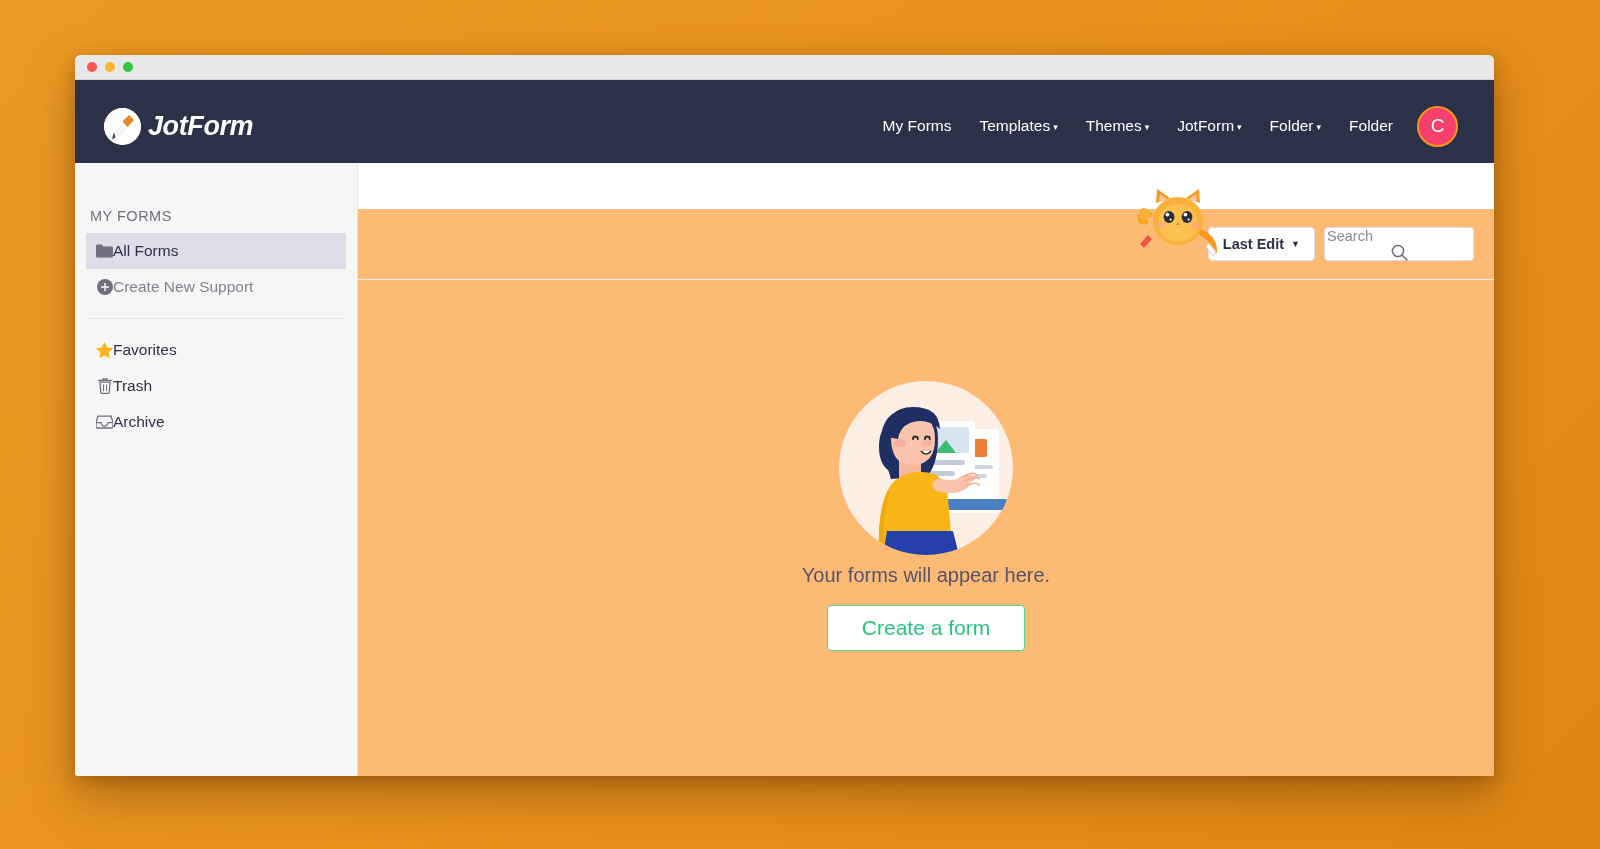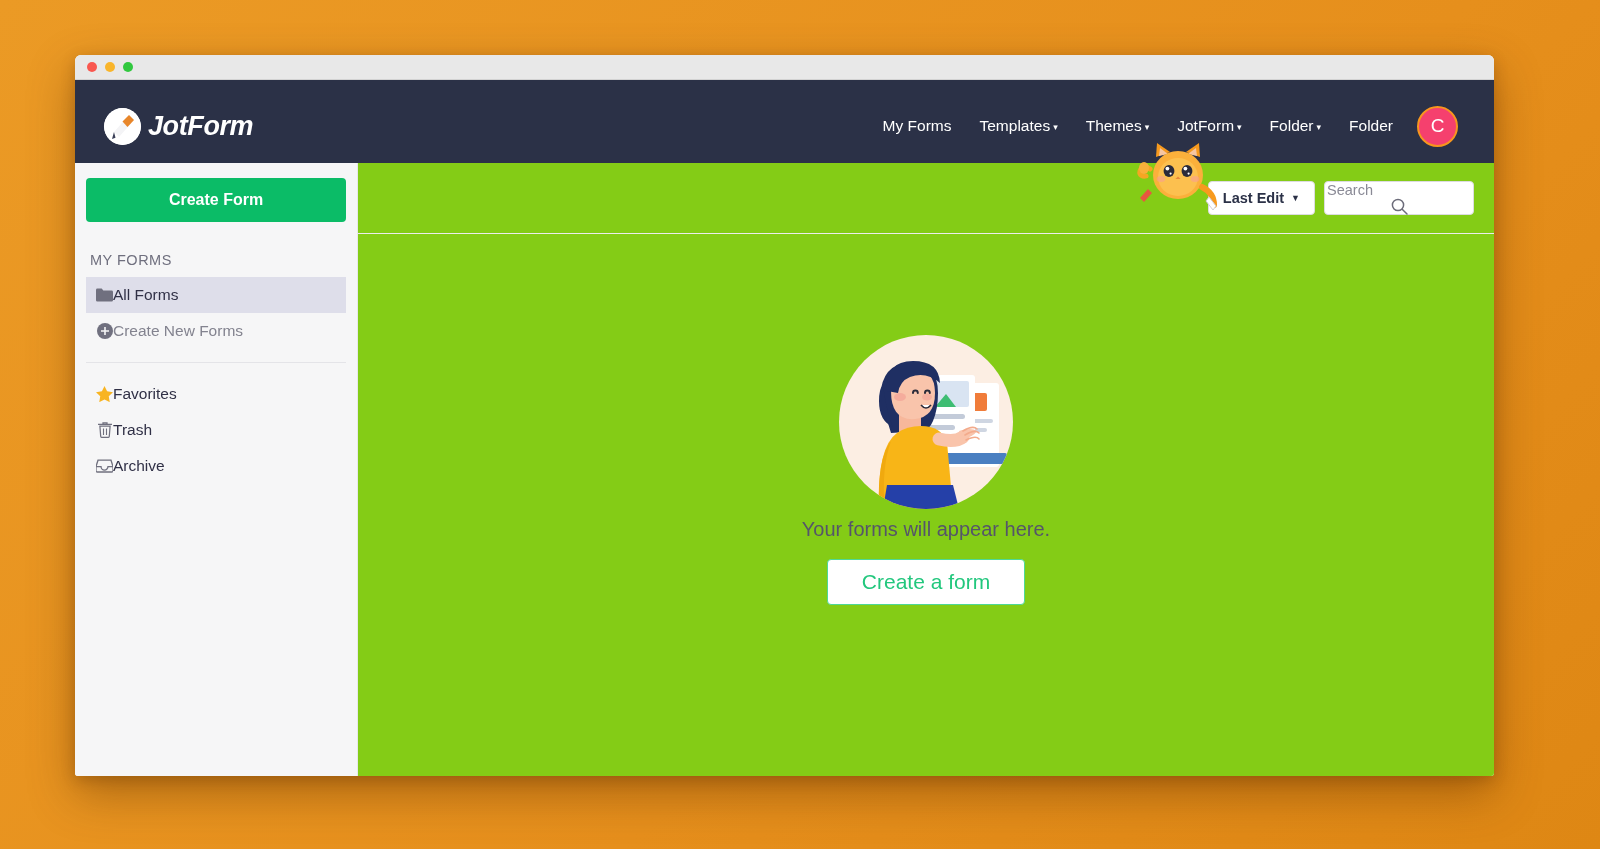--- a/index.html
+++ b/index.html
@@ -123,21 +123,21 @@
     font-size: 15.5px;
     color: #303046;
     cursor: pointer;
   }
   .nav-item.active { background: #dedeea; }
   .nav-item.muted { color: #83838f; }
   .nav-ico { width: 17px; height: 17px; flex: 0 0 auto; display: flex; align-items: center; justify-content: center; }
   .divider { height: 1px; background: #e4e4e8; margin: 13px 0 13px 0; }
 
   
-  .main { flex: 1 1 auto; background: #84cc16; position: relative; min-width: 0; }
+  .main { flex: 1 1 auto; background: #fdba74; position: relative; min-width: 0; margin-top: 46px; }
   .toolbar {
     height: 71px;
     border-bottom: 1px solid #ececee;
     display: flex; align-items: center; justify-content: flex-end;
     padding-right: 20px;
     position: relative;
   }
   .sort-btn {
     border: 1px solid #dcdce0;
     border-radius: 4px;
@@ -241,41 +241,40 @@
       <span class="navlink"><span>JotForm</span><span class="caret">▾</span></span>
       <span class="navlink"><span>Folder</span><span class="caret">▾</span></span>
       <span class="navlink"><span>Folder</span></span>
       <span class="avatar">C</span>
     </div>
   </div>
 
   <div class="body-split">
 
     <div class="sidebar">
-      <button class="create-form-btn">Create Form</button>
 
       <div class="section-label">MY FORMS</div>
 
       <div class="nav-item active">
         <span class="nav-ico">
           <svg width="17" height="14" viewBox="0 0 17 14">
               <path d="M0 2a1.4 1.4 0 0 1 1.4-1.4h4.3L7.3 2.6h8.3A1.4 1.4 0 0 1 17 4v8.2a1.4 1.4 0 0 1-1.4 1.4H1.4A1.4 1.4 0 0 1 0 12.2Z" fill="#70707f"></path>
             </svg>
         </span>
         <span>All Forms</span>
       </div>
 
       <div class="nav-item muted">
         <span class="nav-ico">
           <svg width="16" height="16" viewBox="0 0 16 16">
               <circle cx="8" cy="8" r="8" fill="#70707f"></circle>
               <path d="M7.2 4h1.6v8H7.2Z M4 7.2h8v1.6H4Z" fill="#f6f6f7"></path>
             </svg>
         </span>
-        <span>Create New Forms</span>
+        <span>Create New Support</span>
       </div>
 
       <div class="divider"></div>
 
       <div class="nav-item">
         <span class="nav-ico">
           <svg width="17" height="16" viewBox="0 0 17 16">
               <path d="M8.5 0l2.6 5.3 5.9.85-4.25 4.15 1 5.85-5.25-2.77L3.25 16.15l1-5.85L0 6.15l5.9-.85Z" fill="#f8b422"></path>
             </svg>
         </span>

